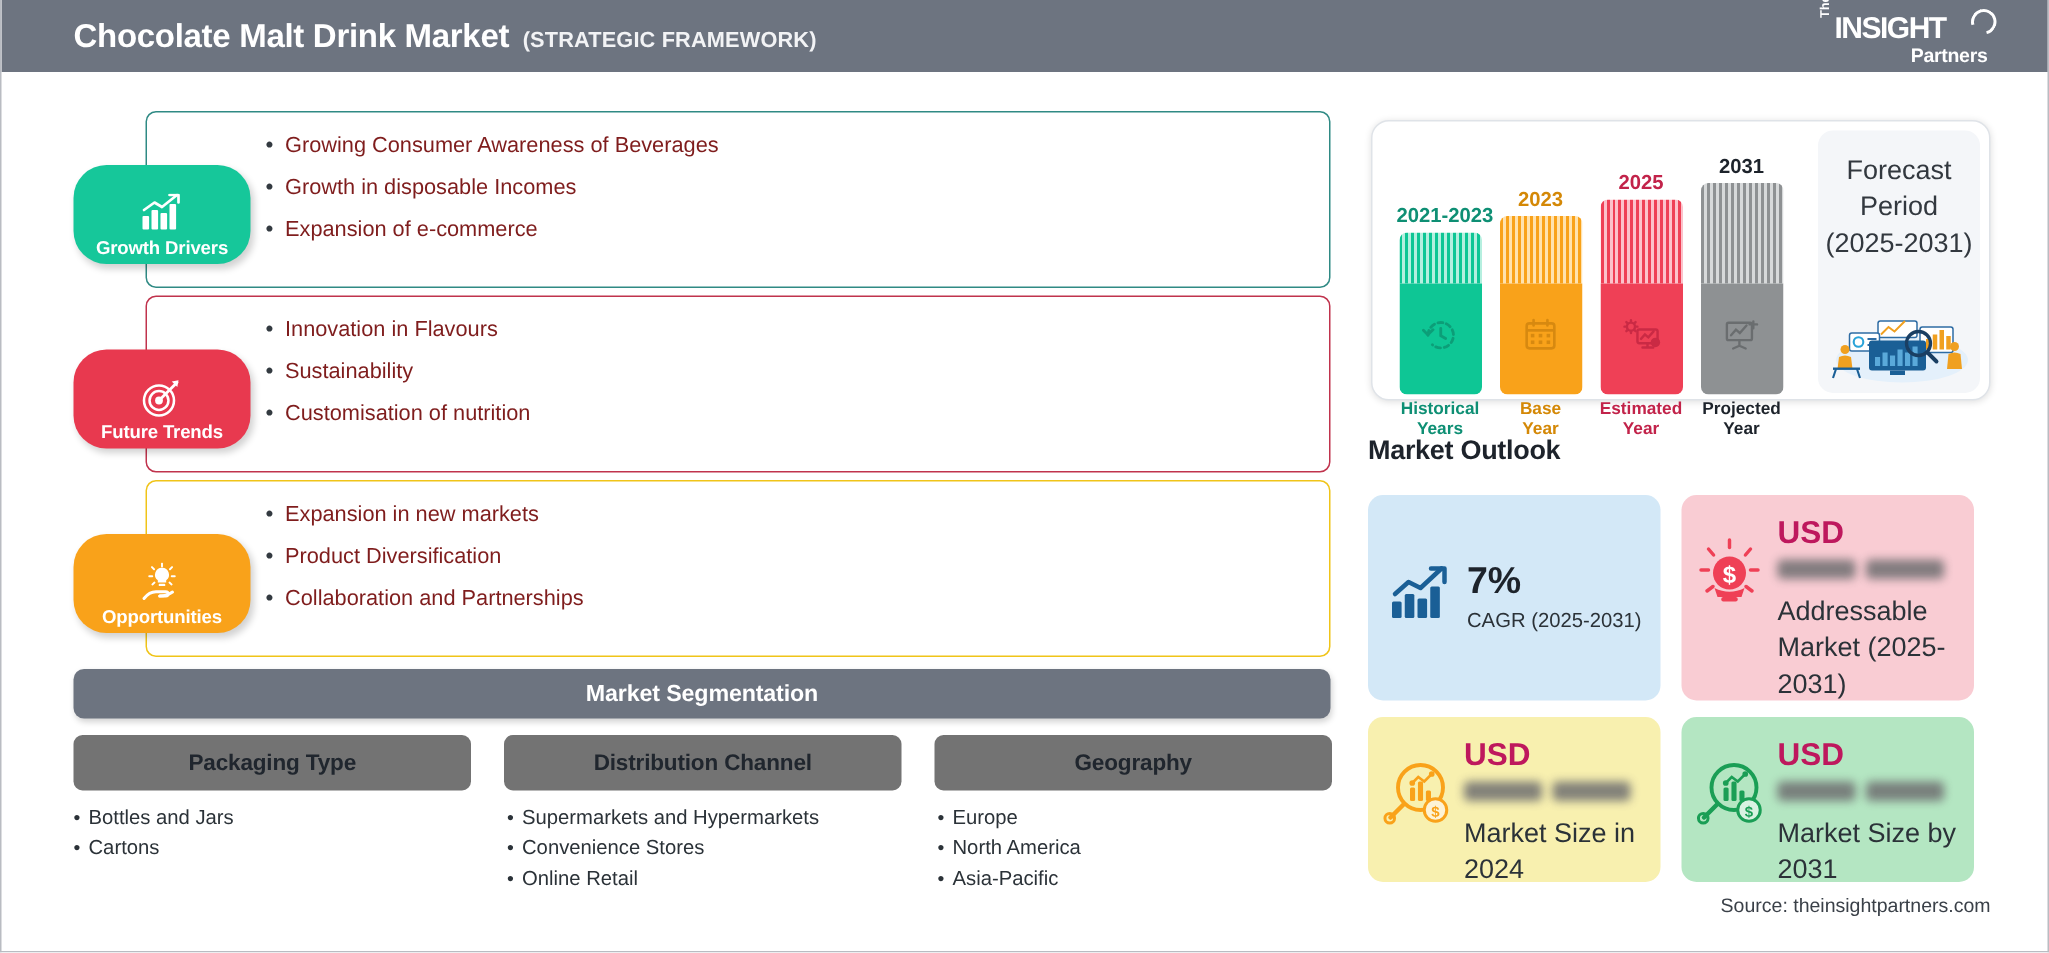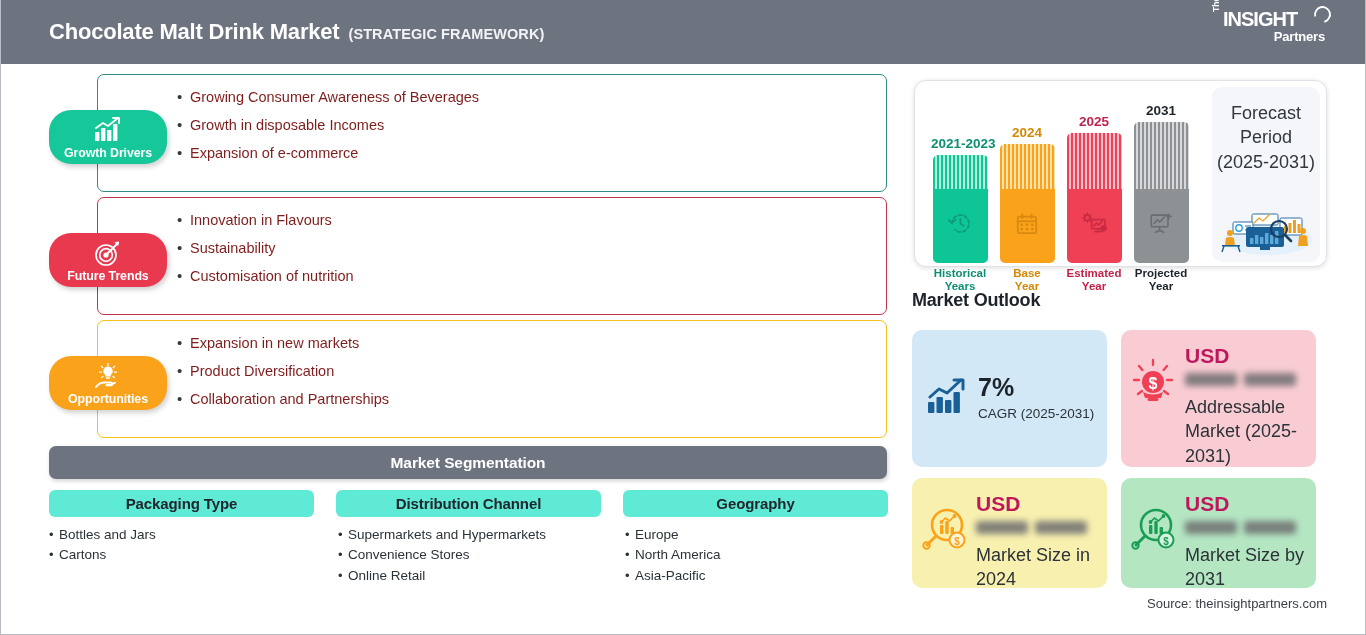--- a/index.html
+++ b/index.html
@@ -15,21 +15,21 @@
     width: 1366px; height: 635px;
     background: #ffffff;
     border: 1px solid #b9bcc2;
     border-top: none;
     overflow: hidden;
   }
 
   
   #header {
     position: absolute; left: 0; top: 0;
-    width: 1366px; height: 64px;
+    width: 1366px; height: 48px;
     background: #6d7480;
     display: flex; align-items: center;
   }
   #header-title-wrap {
     margin-left: 48px;
     display: flex; align-items: baseline; gap: 9px;
     white-space: nowrap;
   }
   #header-title {
     color: #ffffff; font-size: 22px; font-weight: bold;
@@ -83,21 +83,21 @@
     font-size: 14.5px; color: #7f1d1d; line-height: 1.1;
     padding: 6px 0; position: relative;
   }
   .driver-panel li:before {
     content: "\2022"; position: absolute; left: -13px; top: 5px;
     font-size: 15px; color: #333a40;
   }
 
   .badge {
     position: absolute; left: 48px;
-    width: 118px; height: 54px; border-radius: 22px;
+    width: 118px; height: 66px; border-radius: 22px;
     display: flex; flex-direction: column;
     align-items: center; justify-content: flex-end;
     padding-bottom: 5px;
     box-shadow: 2px 3px 5px rgba(0,0,0,0.18);
     z-index: 4;
   }
   .badge-label {
     color: #ffffff; font-size: 12.4px; font-weight: bold;
     line-height: 1; letter-spacing: -0.1px;
   }
@@ -122,21 +122,21 @@
     background: #6d7480;
     display: flex; align-items: center; justify-content: center;
     box-shadow: 1px 2px 4px rgba(0,0,0,0.18);
   }
   #seg-header span {
     color: #ffffff; font-size: 15.5px; font-weight: bold;
     letter-spacing: -0.1px;
   }
   .seg-col { position: absolute; top: 432px; }
   .seg-col-title {
-    height: 27px; border-radius: 6px; background: #5eead4;
+    height: 37px; border-radius: 6px; background: #737373;
     display: flex; align-items: center; justify-content: center;
   }
   .seg-col-title span {
     font-size: 15px; font-weight: bold; color: #20262e;
     letter-spacing: -0.1px;
   }
   .seg-col ul { list-style: none; margin-top: 8px; padding-left: 12px; }
   .seg-col li {
     font-size: 13.5px; color: #2b3238; line-height: 1.5;
     position: relative;
@@ -398,21 +398,21 @@
               </span>
             </div>
           </div>
           <div class="bar-caption" style="color:#0e8f74;">
             <div>Historical</div>
             <div>Years</div>
           </div>
         </div>
 
         <div class="bar-item" style="left:67px; top:45px;">
-          <div class="bar-year" style="color:#d48806;">2024</div>
+          <div class="bar-year" style="color:#d48806;">2023</div>
           <div class="bar-shape">
             <div class="bar-stripe" style="height:45px; background:repeating-linear-gradient(90deg,#f9a21a 0 2px,#ffe2ae 2px 4px);"></div>
             <div class="bar-solid" style="height:74px; background:#f9a21a;">
               <span>
                 <svg viewBox="0 0 26 26" width="24" height="24">
                   <rect x="3" y="5" width="20" height="18" rx="2" fill="none" stroke="#b06c04" stroke-width="1.9"></rect>
                   <path d="M3 10 h20" stroke="#b06c04" stroke-width="1.9"></path>
                   <path d="M8 2.5 v4 M18 2.5 v4" stroke="#b06c04" stroke-width="1.9" stroke-linecap="round"></path>
                   <g fill="#b06c04">
                     <rect x="6" y="12.5" width="2.6" height="2.6"></rect>

